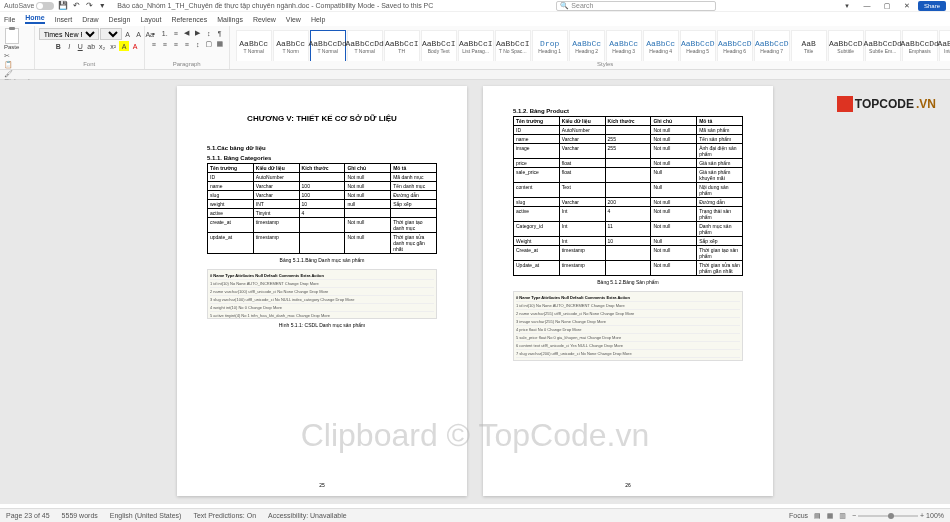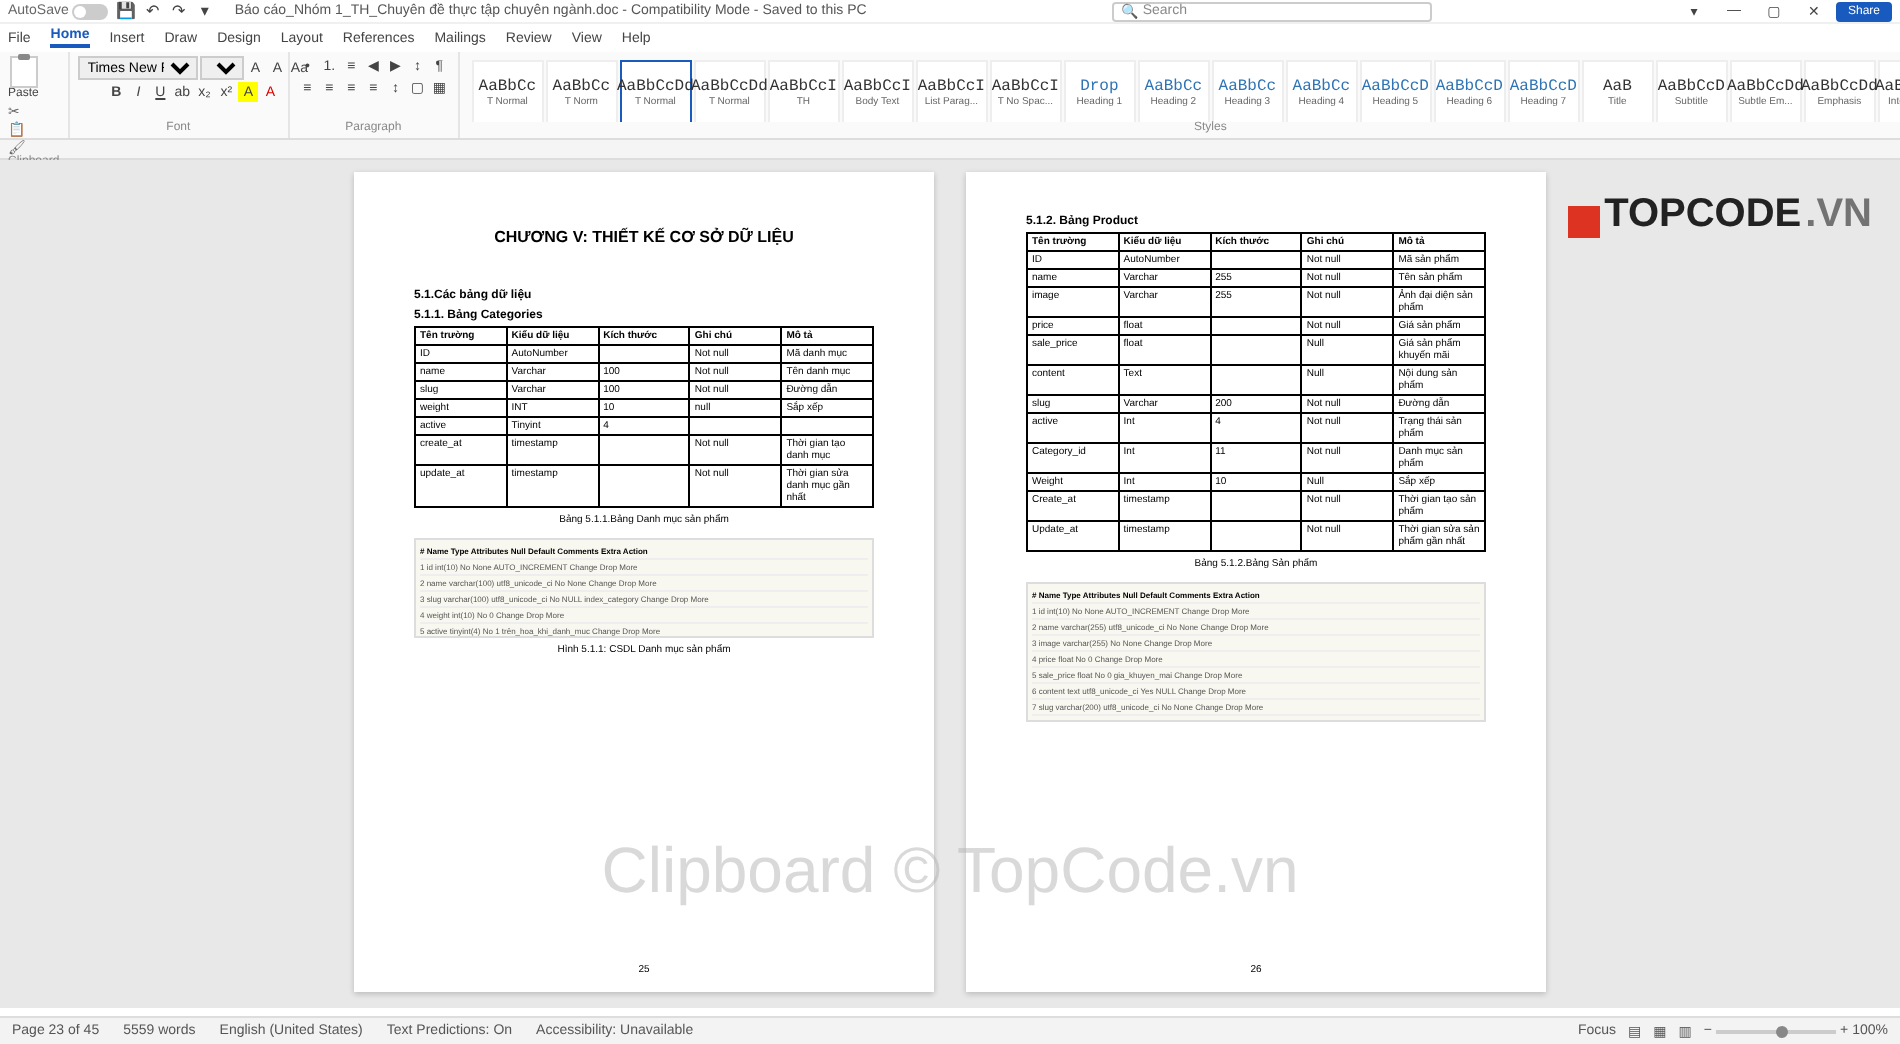--- a/index.html
+++ b/index.html
@@ -51,23 +51,23 @@
 .page table{border-collapse:collapse;width:100%;font-size:5px;table-layout:fixed}
 .page table td,.page table th{border:1px solid #000;padding:1px 2px;text-align:left;vertical-align:top;overflow:hidden}
 .page .caption{text-align:center;font-size:5px;margin:3px 0 6px}
 .page .pgnum{position:absolute;bottom:8px;left:0;right:0;text-align:center;font-size:5px}
 .page .dbshot{width:100%;height:50px;background:#f8f8f0;border:1px solid #ddd;font-size:4px;padding:2px;overflow:hidden}
 .page .dbshot .dbrow{display:flex;padding:1px 0;border-bottom:1px solid #eee;gap:4px}
 .page .dbshot .dbrow span{color:#555}
 .wm{position:absolute;font-size:32px;color:rgba(180,180,180,.5);font-weight:400;pointer-events:none}
 .wm1{top:80px;right:90px}
 .wm2{bottom:50px;left:50%;transform:translateX(-50%)}
-.logo{position:absolute;top:16px;right:14px;font-size:20px;font-weight:900;color:#222;display:flex;align-items:flex-end;gap:2px}
+.logo{position:absolute;top:16px;right:14px;font-size:12px;font-weight:900;color:#222;display:flex;align-items:center;gap:2px}
 .logo .box{width:16px;height:16px;background:#d32;display:inline-block}
-.logo .vn{color:#737373}
+.logo .vn{color:#a16207}
 .statusbar{position:absolute;bottom:0;left:0;right:0;height:14px;background:#f3f3f3;border-top:1px solid #ddd;display:flex;align-items:center;padding:0 6px;font-size:7px;color:#555;gap:12px}
 .statusbar .right{margin-left:auto;display:flex;align-items:center;gap:6px}
 .statusbar .zoom{display:flex;align-items:center;gap:2px}
 .statusbar .slider{width:60px;height:2px;background:#ccc;position:relative}
 .statusbar .slider::after{content:"";position:absolute;width:6px;height:6px;background:#888;border-radius:50%;top:-2px;left:50%}
 </style>
 </head>
 <body>
 
 <div class="titlebar">

